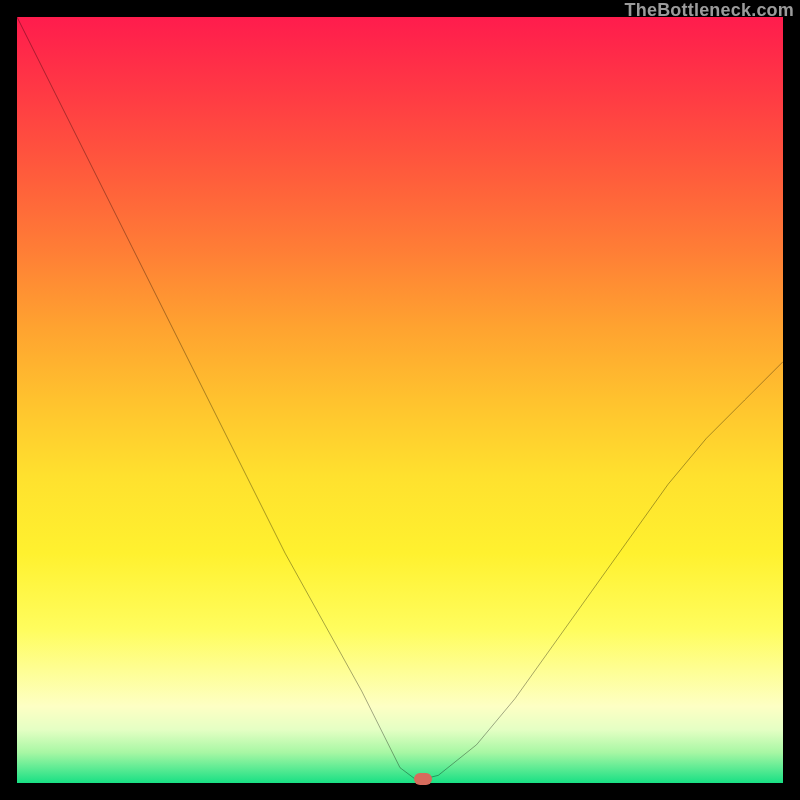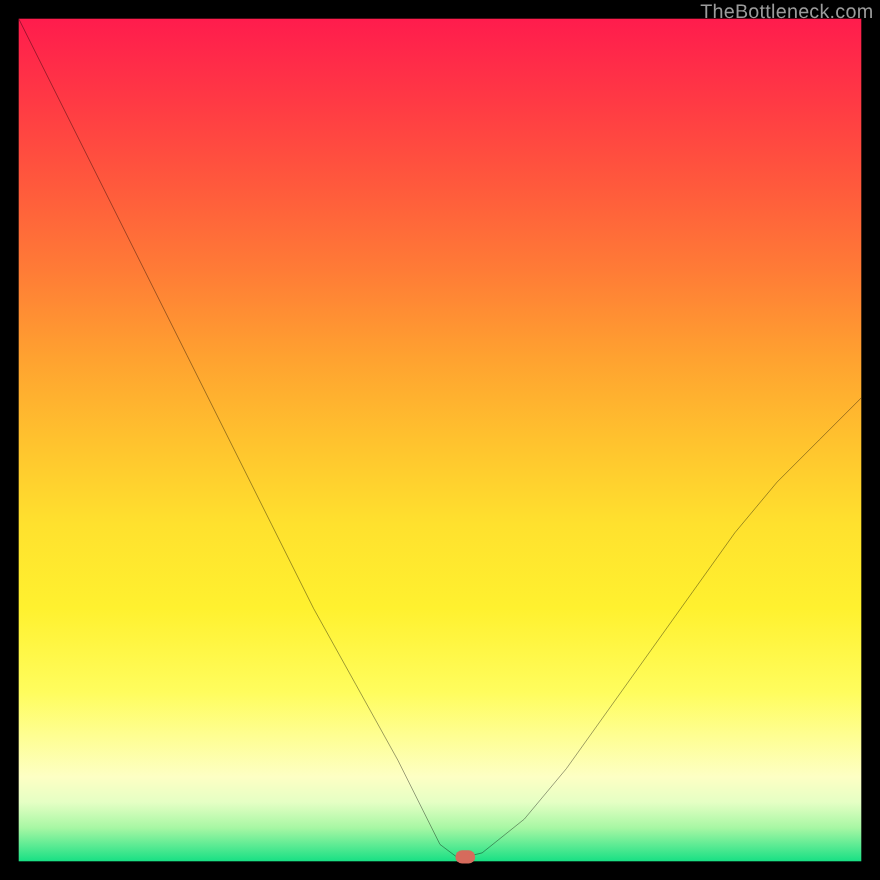--- a/index.html
+++ b/index.html
@@ -54,21 +54,21 @@
     border-radius: 6px;
     background: #d66b5c;
     transform: translate(-50%, -50%);
   }
   .watermark {
     position: absolute;
     top: 0px;
     right: 6px;
     color: #9b9b9b;
     font-size: 18px;
-    font-weight: 400;
+    font-weight: 700;
     letter-spacing: 0.2px;
     user-select: none;
   }
 </style>
 </head>
 <body>
 
 <div class="frame">
 
   <div class="plot-area">

